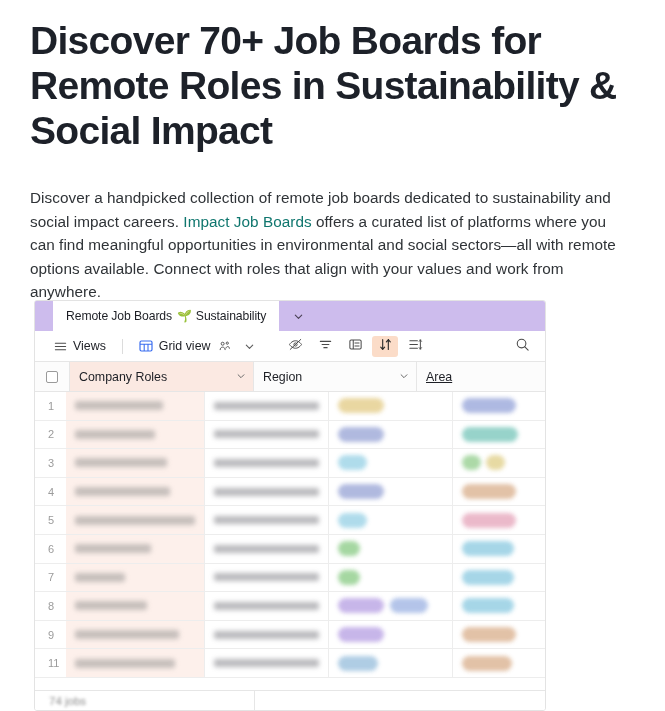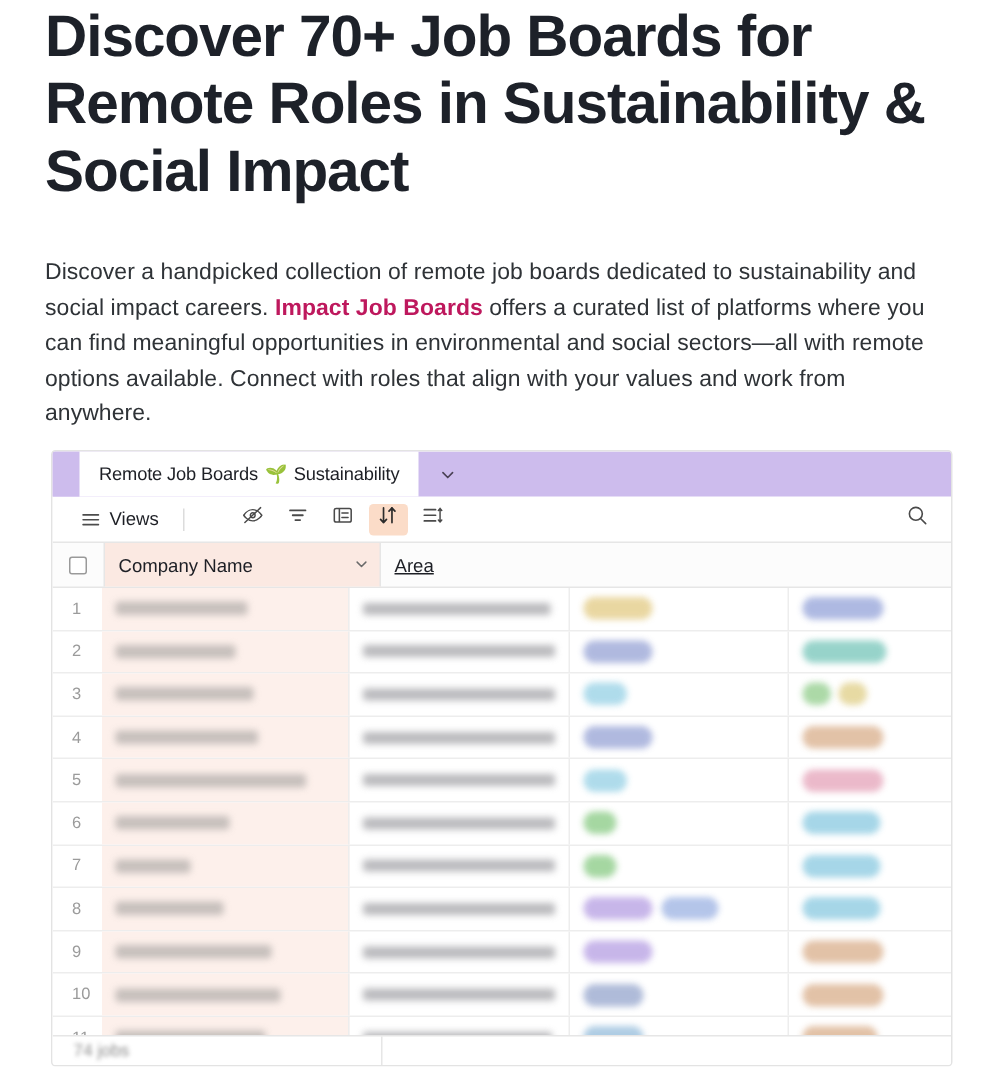--- a/index.html
+++ b/index.html
@@ -14,49 +14,49 @@
 
   .page {
     width: 665px;
     height: 711px;
     position: relative;
     background: #ffffff;
   }
 
   
   .article-head {
-    padding: 0 30px;
+    padding: 16px 30px;
   }
 
   .page-title {
     font-size: 39px;
     line-height: 45px;
     font-weight: 700;
     color: #1d2129;
     letter-spacing: -0.7px;
     padding-top: 2px;
     max-width: 605px;
   }
 
   .page-intro {
     margin-top: 33px;
     font-size: 15.3px;
     line-height: 23.5px;
     color: #2f3337;
     max-width: 602px;
     letter-spacing: 0.05px;
   }
-  .page-intro b { font-weight: 700; color: #be185d; }
+  .page-intro b { font-weight: 400; color: #0f766e; }
 
   
   .embed {
     position: absolute;
     left: 34px;
     top: 300px;
-    width: 601px;
+    width: 512px;
     height: 411px;
     background: #ffffff;
     border: 1px solid #e3e3e3;
     border-radius: 3px;
     overflow: hidden;
   }
 
   
   .tabstrip {
     height: 30px;
@@ -280,20 +280,42 @@
         <span class="tb-icon">
           <svg width="13" height="13" viewBox="0 0 14 14">
               <path d="M1.5 3.5h11M1.5 7h11M1.5 10.5h11" stroke="currentColor" stroke-width="1.2" stroke-linecap="round"></path>
             </svg>
         </span>
         <span>Views</span>
       </div>
 
       <div class="tb-sep"></div>
 
+      <div class="tb-item">
+        <span class="tb-icon grid-ico">
+          <svg width="14" height="14" viewBox="0 0 14 14">
+              <rect x="1" y="2" width="12" height="10" rx="1.4" fill="none" stroke="currentColor" stroke-width="1.2"></rect>
+              <path d="M1 5.2h12M5.2 5.2V12M9 5.2V12" stroke="currentColor" stroke-width="1.1"></path>
+            </svg>
+        </span>
+        <span>Grid view</span>
+        <span class="tb-icon" style="margin-left:2px">
+          <svg width="13" height="13" viewBox="0 0 14 14">
+              <circle cx="5" cy="4" r="1.6" fill="none" stroke="currentColor" stroke-width="1"></circle>
+              <path d="M2.3 10.4c0-1.6 1.2-2.7 2.7-2.7s2.7 1.1 2.7 2.7" fill="none" stroke="currentColor" stroke-width="1" stroke-linecap="round"></path>
+              <circle cx="10" cy="3.4" r="1.2" fill="none" stroke="currentColor" stroke-width="1"></circle>
+              <path d="M8.6 8.6c.3-1 1-1.5 1.9-1.5 1 0 1.8.7 1.8 1.8" fill="none" stroke="currentColor" stroke-width="1" stroke-linecap="round"></path>
+            </svg>
+        </span>
+        <span class="tb-icon caret-sm" style="margin-left:7px">
+          <svg width="11" height="11" viewBox="0 0 12 12">
+              <path d="M2.5 4.5 L6 8 L9.5 4.5" fill="none" stroke="currentColor" stroke-width="1.2" stroke-linecap="round" stroke-linejoin="round"></path>
+            </svg>
+        </span>
+      </div>
 
       <div style="width:22px"></div>
 
       <div class="tb-iconbtn">
         <span>
           <svg width="15" height="15" viewBox="0 0 16 16">
               <path d="M1.6 8s2.4-4 6.4-4 6.4 4 6.4 4-2.4 4-6.4 4S1.6 8 1.6 8z" fill="none" stroke="currentColor" stroke-width="1.05"></path>
               <circle cx="8" cy="8" r="1.7" fill="none" stroke="currentColor" stroke-width="1.05"></circle>
               <path d="M2.4 13.2 13.6 2.6" stroke="currentColor" stroke-width="1.05" stroke-linecap="round"></path>
             </svg>
@@ -346,27 +368,35 @@
             </svg>
         </span>
       </div>
     </div>
 
     <div class="hdr">
       <div class="hcell h-check">
         <span class="hbox"></span>
       </div>
       <div class="hcell h-name">
-        <span>Company Name</span>
+        <span>Company Roles</span>
         <span class="hcaret">
           <svg width="10" height="10" viewBox="0 0 12 12">
               <path d="M2.5 4.5 L6 8 L9.5 4.5" fill="none" stroke="currentColor" stroke-width="1.2" stroke-linecap="round" stroke-linejoin="round"></path>
             </svg>
         </span>
       </div>
+      <div class="hcell h-region">
+        <span>Region</span>
+        <span class="hcaret">
+          <svg width="10" height="10" viewBox="0 0 12 12">
+              <path d="M2.5 4.5 L6 8 L9.5 4.5" fill="none" stroke="currentColor" stroke-width="1.2" stroke-linecap="round" stroke-linejoin="round"></path>
+            </svg>
+        </span>
+      </div>
       <div class="hcell h-area">
         <span>Area</span>
       </div>
     </div>
 
     <div class="tbody" id="tbody">
         <div class="row">
           <div class="c c-num">1</div>
           <div class="c c-name">
             <span class="blur-text" style="width: 88px;"></span>
@@ -491,35 +521,20 @@
         <div class="row">
           <div class="c c-num">9</div>
           <div class="c c-name">
             <span class="blur-text" style="width: 104px;"></span>
           </div>
           <div class="c c-url">
             <span class="blur-link" style="width: 133px;"></span>
           </div>
           <div class="c c-reg">
             <span class="chip" style="width: 46px; background: rgb(195, 176, 232);"></span>
-          </div>
-          <div class="c c-area">
-            <span class="chip" style="width: 54px; background: rgb(224, 189, 160);"></span>
-          </div>
-        </div>
-        <div class="row">
-          <div class="c c-num">10</div>
-          <div class="c c-name">
-            <span class="blur-text" style="width: 110px;"></span>
-          </div>
-          <div class="c c-url">
-            <span class="blur-link" style="width: 133px;"></span>
-          </div>
-          <div class="c c-reg">
-            <span class="chip" style="width: 40px; background: rgb(169, 182, 214);"></span>
           </div>
           <div class="c c-area">
             <span class="chip" style="width: 54px; background: rgb(224, 189, 160);"></span>
           </div>
         </div>
         <div class="row">
           <div class="c c-num">11</div>
           <div class="c c-name">
             <span class="blur-text" style="width: 100px;"></span>
           </div>

